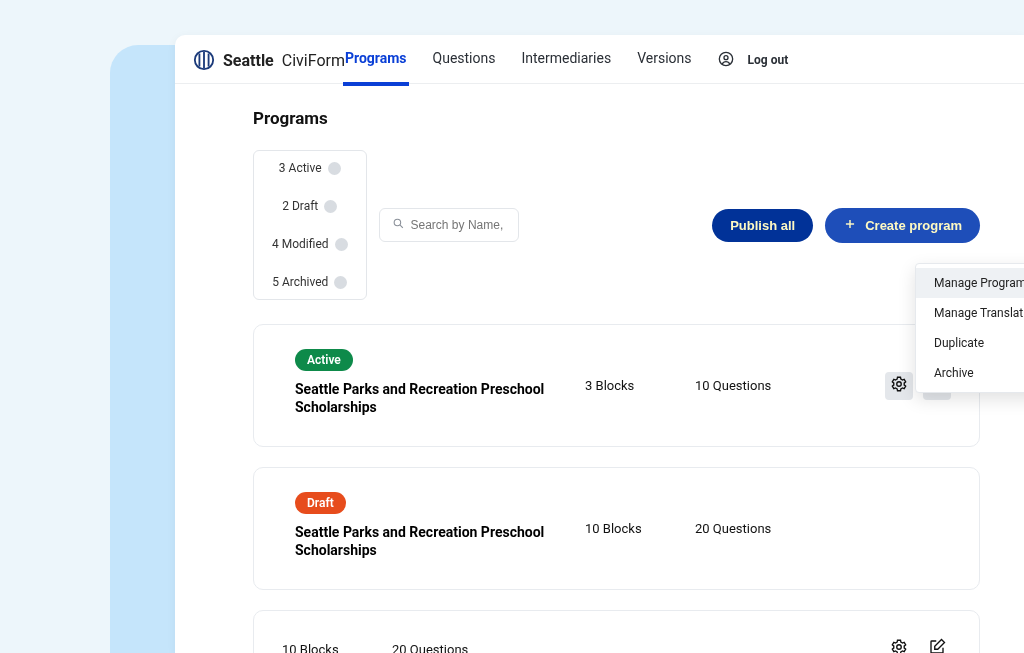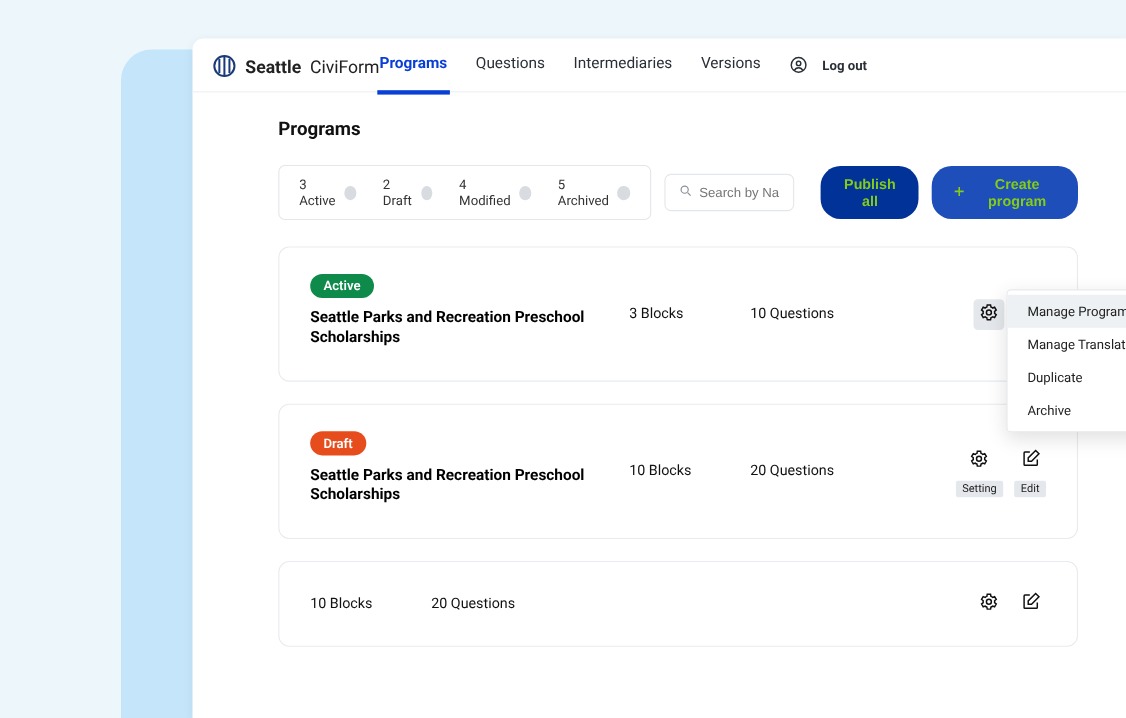--- a/index.html
+++ b/index.html
@@ -92,20 +92,21 @@
   }
   .filter-bar {
     display: flex;
     align-items: center;
     gap: 24px;
     border: 1px solid #e3e6ea;
     border-radius: 6px;
     padding: 10px 18px;
     font-size: 12px;
     color: #333;
+    flex-direction: column;
   }
   .filter-item { display: flex; align-items: center; gap: 6px; cursor: pointer; }
   .filter-dot {
     width: 13px; height: 13px; border-radius: 50%;
     background: #d8dce1;
     display: inline-block;
     position: relative;
   }
   .filter-dot::after {
     content: "";
@@ -138,36 +139,36 @@
   .btn {
     border: none;
     border-radius: 18px;
     padding: 9px 18px;
     font-size: 13px;
     font-weight: 600;
     cursor: pointer;
     display: inline-flex;
     align-items: center;
     gap: 8px;
-    color: #84cc16;
+    color: #fef9c3;
   }
   .btn-primary { background: #013298; }
   .btn-secondary { background: #1e4eb9; }
   .btn svg { width: 14px; height: 14px; }
   .card {
     border: 1px solid #e8ebef;
     border-radius: 10px;
     padding: 24px 28px;
     margin-bottom: 20px;
     display: flex;
     align-items: center;
     position: relative;
     background: #fff;
   }
-  .card .left { width: 290px; }
+  .card .left { width: 290px; margin-left: 13px; }
   .badge {
     display: inline-block;
     border-radius: 14px;
     padding: 4px 12px;
     font-size: 12px;
     font-weight: 600;
     color: #fff;
     margin-bottom: 10px;
   }
   .badge.active   { background: #0e8a4a; }
@@ -344,44 +345,20 @@
       </div>
     </div>
 
     <div class="card">
       <div class="left">
         <span class="badge draft">Draft</span>
         <div class="prog-title">Seattle Parks and Recreation Preschool Scholarships</div>
       </div>
       <div class="stat">10 Blocks</div>
       <div class="stat">20 Questions</div>
-      <div class="right">
-        <div class="icon-btn-wrap">
-          <div class="icon-btn">
-            <span>
-              <svg viewBox="0 0 24 24" fill="none" stroke="currentColor" stroke-width="1.8">
-                <circle cx="12" cy="12" r="3"></circle>
-                <path d="M19 12a7 7 0 0 0-.1-1.2l2-1.6-2-3.4-2.4.9a7 7 0 0 0-2-1.2L14 3h-4l-.5 2.5a7 7 0 0 0-2 1.2l-2.4-.9-2 3.4 2 1.6A7 7 0 0 0 5 12c0 .4 0 .8.1 1.2l-2 1.6 2 3.4 2.4-.9a7 7 0 0 0 2 1.2L10 21h4l.5-2.5a7 7 0 0 0 2-1.2l2.4.9 2-3.4-2-1.6c.1-.4.1-.8.1-1.2z"></path>
-              </svg>
-            </span>
-          </div>
-          <span class="icon-label">Setting</span>
-        </div>
-        <div class="icon-btn-wrap">
-          <div class="icon-btn">
-            <span>
-              <svg viewBox="0 0 24 24" fill="none" stroke="currentColor" stroke-width="1.8">
-                <path d="M11 4H5a1 1 0 0 0-1 1v14a1 1 0 0 0 1 1h14a1 1 0 0 0 1-1v-6"></path>
-                <path d="M18 2l4 4-9 9H9v-4z"></path>
-              </svg>
-            </span>
-          </div>
-          <span class="icon-label">Edit</span>
-        </div>
-      </div>
     </div>
 
     <div class="card">
       <div class="stat">10 Blocks</div>
       <div class="stat">20 Questions</div>
       <div class="right">
         <div class="icon-btn">
           <span>
             <svg viewBox="0 0 24 24" fill="none" stroke="currentColor" stroke-width="1.8">
               <circle cx="12" cy="12" r="3"></circle>

